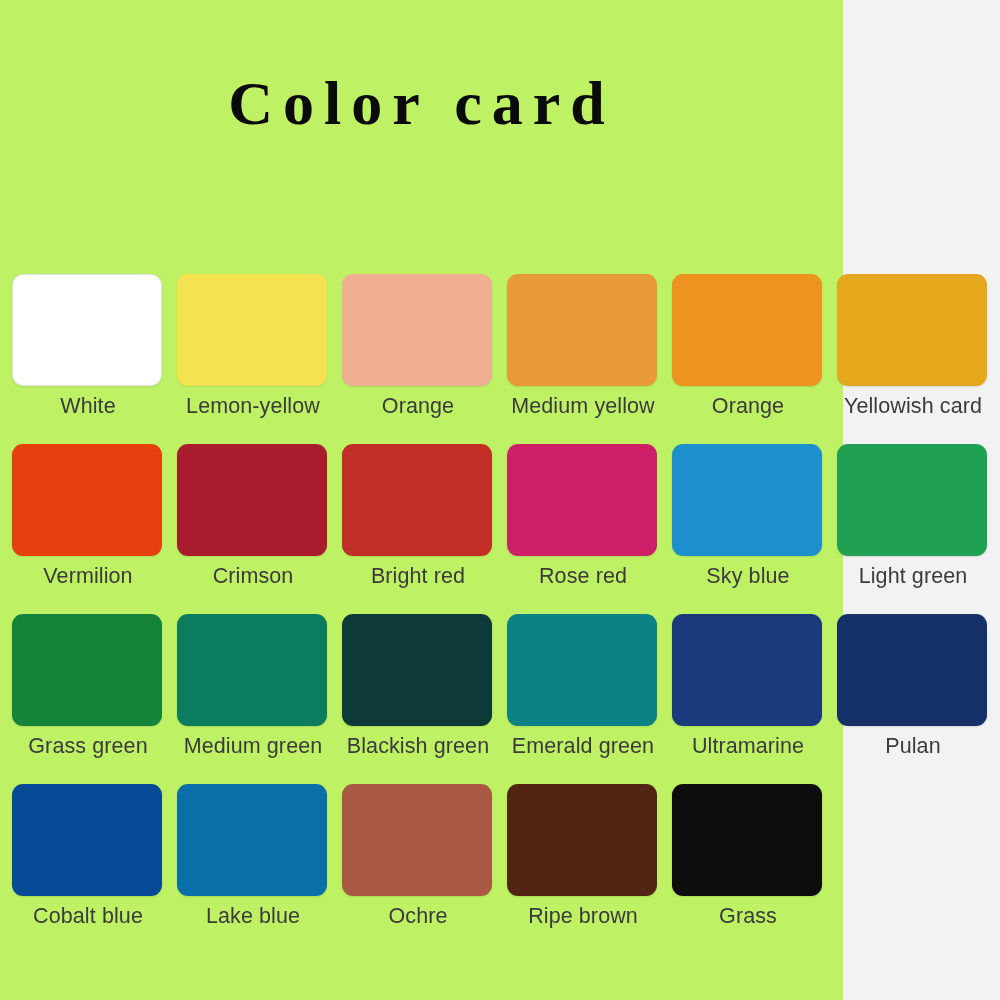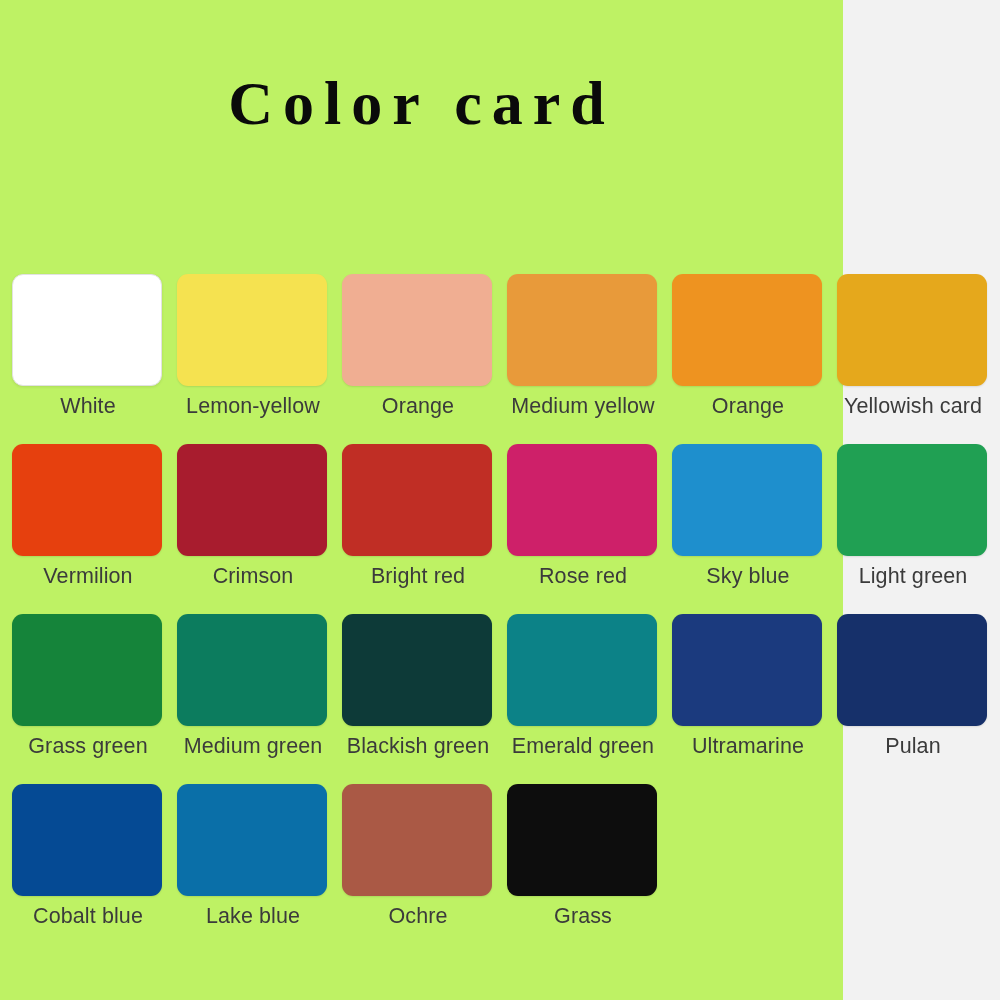--- a/index.html
+++ b/index.html
@@ -157,18 +157,22 @@
       </div>
       <div class="cell">
         <div class="swatch" style="background-color: rgb(10, 111, 168);"></div>
         <div class="label">Lake blue</div>
       </div>
       <div class="cell">
         <div class="swatch" style="background-color: rgb(170, 89, 69);"></div>
         <div class="label">Ochre</div>
       </div>
       <div class="cell">
+        <div class="swatch" style="background-color: rgb(82, 36, 20);"></div>
+        <div class="label">Ripe brown</div>
+      </div>
+      <div class="cell">
         <div class="swatch" style="background-color: rgb(13, 13, 13);"></div>
         <div class="label">Grass</div>
       </div>
     </div>
 
 </div>
 
 </body></html>

